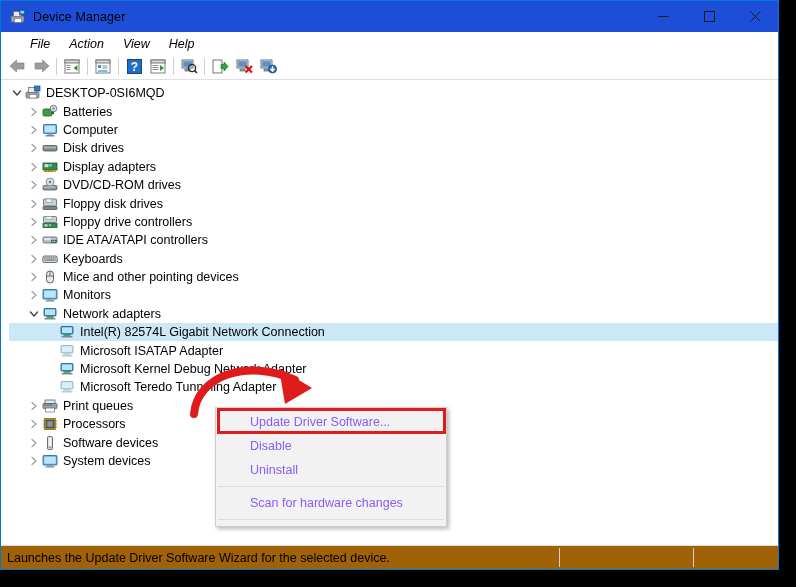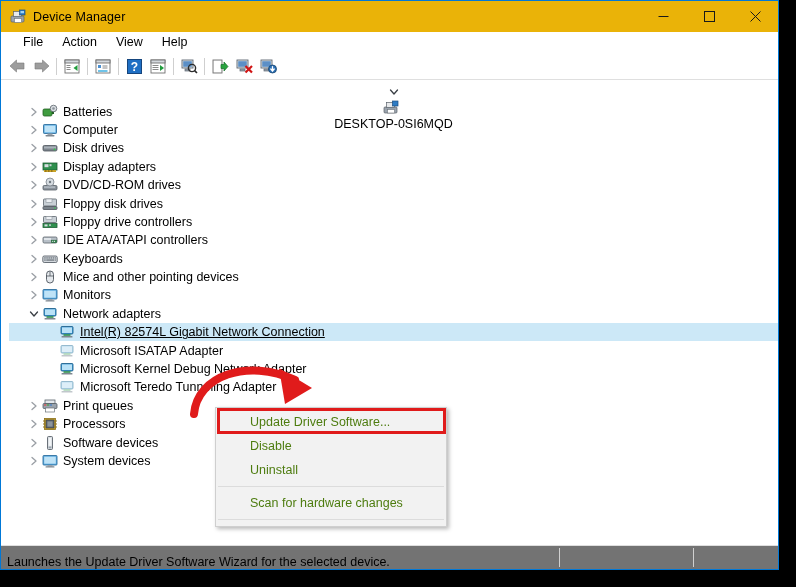--- a/index.html
+++ b/index.html
@@ -15,21 +15,21 @@
     width: 779px; height: 570px;
     background: #ffffff;
     border: 1px solid #0078d7;
     box-sizing: border-box;
     display: flex;
     flex-direction: column;
   }
   
   .titlebar {
     height: 31px;
-    background: #eab308;
+    background: #1d4ed8;
     display: flex;
     align-items: center;
     flex: 0 0 auto;
     position: relative;
   }
   .title-icon {
     width: 16px; height: 16px;
     margin-left: 9px; margin-right: 7px;
     position: relative;
     flex: 0 0 auto;
@@ -50,23 +50,24 @@
     display: flex; align-items: center; justify-content: center;
     font-size: 12px; color: #1a1a1a;
     line-height: 1;
   }
   .winbtn svg { display: block; }
   
   .menubar {
     height: 21px;
     background: #ffffff;
     display: flex;
-    align-items: center;
-    padding-left: 13px;
+    align-items: flex-end;
+    padding-left: 20px;
     flex: 0 0 auto;
+    font-style: italic;
   }
   .menuitem {
     font-size: 12.5px;
     color: #000000;
     padding: 1px 9px 2px 9px;
     margin-right: 1px;
   }
   
   .toolbar {
     height: 26px;
@@ -102,49 +103,48 @@
   }
   .node {
     height: 18.4px;
     display: flex;
     align-items: center;
     position: relative;
     white-space: nowrap;
   }
   .node.selected {
     background: #cce8f7;
-    text-decoration: underline;
   }
   .chev {
     width: 16px; height: 16px;
     display: flex; align-items: center; justify-content: center;
     flex: 0 0 auto;
   }
   .chev svg { display: block; }
   .nicon {
     width: 16px; height: 16px;
     margin-right: 5px;
     flex: 0 0 auto;
     position: relative;
   }
   .nlabel {
     font-size: 12.5px;
     color: #000000;
     line-height: 16px;
   }
-  .depth0 { padding-left: 0px; flex-direction: column; }
+  .depth0 { padding-left: 0px; }
   .depth1 { padding-left: 17px; }
   .depth2 { padding-left: 34px; }
   .node.selected.depth2 { padding-left: 34px; }
   
   .statusbar {
     height: 23px;
-    background: #737373;
-    display: flex;
-    align-items: flex-end;
+    background: #a16207;
+    display: flex;
+    align-items: center;
     flex: 0 0 auto;
     position: relative;
   }
   .status-text {
     font-size: 12.5px;
     color: #000000;
     padding-left: 6px;
   }
   .status-sep {
     position: absolute;
@@ -163,21 +163,21 @@
     padding: 2px 0 2px 0;
     box-sizing: border-box;
     z-index: 40;
   }
   .mi {
     height: 24px;
     display: flex;
     align-items: center;
     padding-left: 34px;
     font-size: 12.5px;
-    color: #4d7c0f;
+    color: #8b5cf6;
     box-sizing: border-box;
   }
   .mi.bold { font-weight: bold; }
   .msep {
     height: 1px;
     background: #dcdcdc;
     margin: 4px 2px 4px 2px;
   }
   
   .redbox {

